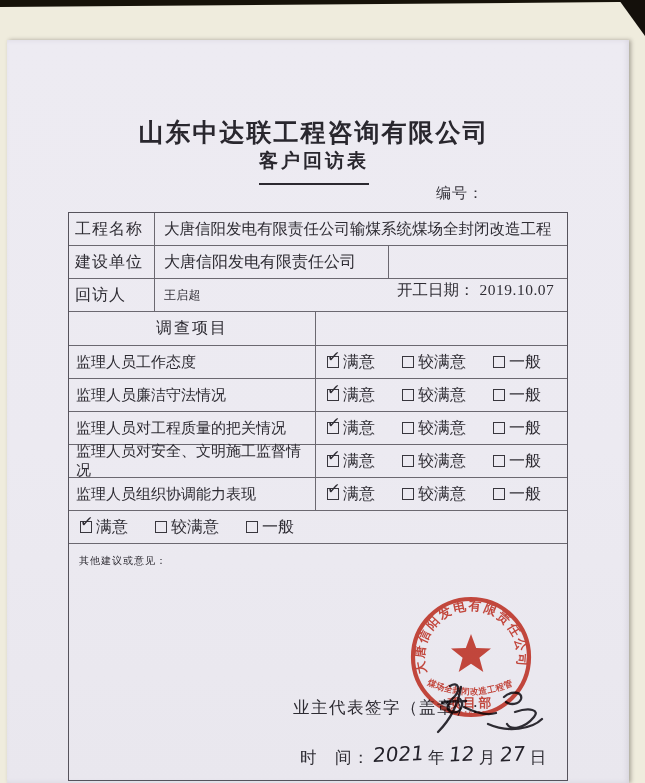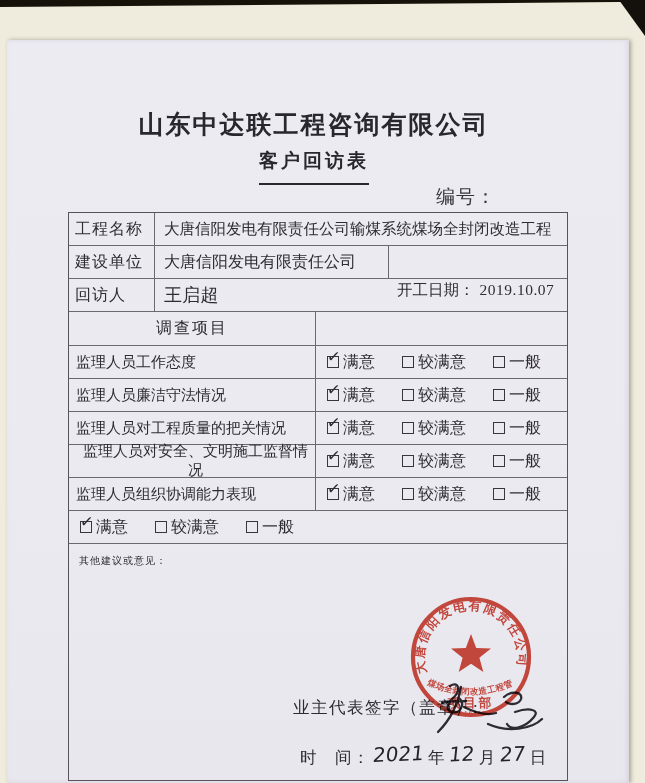--- a/index.html
+++ b/index.html
@@ -18,44 +18,44 @@
     position:absolute;right:0;top:0;width:26px;height:36px;background:#14100b;
     clip-path:polygon(100% 0,0 0,100% 100%);
   }
   
   .paper{
     position:absolute;left:7px;top:40px;width:622px;height:743px;
     background:linear-gradient(180deg,#edebf2 0%,#eceaf1 55%,#e9e7ee 100%);
     box-shadow:2px 0 4px rgba(40,35,30,.35), inset -2px 0 5px rgba(90,85,105,.12);
   }
   .doc-company{
-    position:absolute;left:64px;top:108px;width:500px;text-align:center;
+    position:absolute;left:64px;top:116px;width:500px;text-align:center;
     font-size:25px;font-weight:700;letter-spacing:2px;color:#29272e;
   }
   .doc-title{
     position:absolute;left:64px;top:148px;width:500px;text-align:center;
     font-size:19px;font-weight:700;letter-spacing:3px;color:#29272e;
   }
   .doc-title span{border-bottom:2px solid #2b2930;padding-bottom:12px;}
   .serial{
-    position:absolute;left:436px;top:184px;font-size:19px;letter-spacing:1px;color:#34323a;
+    position:absolute;left:436px;top:184px;font-size:15px;letter-spacing:1px;color:#34323a;
   }
   
   .tbl{
     position:absolute;left:68px;top:212px;width:500px;height:569px;
     box-sizing:border-box;border:1.7px solid #56535c;
     display:flex;flex-direction:column;
   }
   .row{display:flex;box-sizing:border-box;border-bottom:1.3px solid #6b6870;}
   .row:last-child{border-bottom:none;flex:1;}
   .cell{box-sizing:border-box;display:flex;align-items:center;}
   .cell.rb{border-right:1.3px solid #6b6870;}
-  .h33{height:33px;text-align:center;} .h34{height:34px;}
+  .h33{height:33px;} .h34{height:34px;}
   .lbl{width:86px;padding-left:6px;font-size:16px;letter-spacing:1px;}
-  .val{flex:1;padding-left:9px;font-size:18px;letter-spacing:0.2px;}
+  .val{flex:1;padding-left:9px;font-size:12px;letter-spacing:0.2px;}
   .val.tight{letter-spacing:0;font-size:15.5px;}
   .val-mid{width:234px;padding-left:9px;font-size:16px;}
   .datecell{flex:1;padding-left:8px;font-size:15.5px;margin-top:44px;}
   .datecell .dv{margin-left:5px;letter-spacing:0.5px;}
   .hdr-item{width:247px;justify-content:center;font-size:16px;letter-spacing:2px;}
   .hdr-rate{flex:1;justify-content:center;font-size:16px;letter-spacing:2px;}
   .q-item{width:247px;padding-left:7px;font-size:15px;}
   .opts{flex:1;padding-left:11px;display:flex;align-items:center;gap:27px;}
   .opt{display:flex;align-items:center;gap:4px;font-size:16px;}
   .box{position:relative;width:12px;height:12px;box-sizing:border-box;

